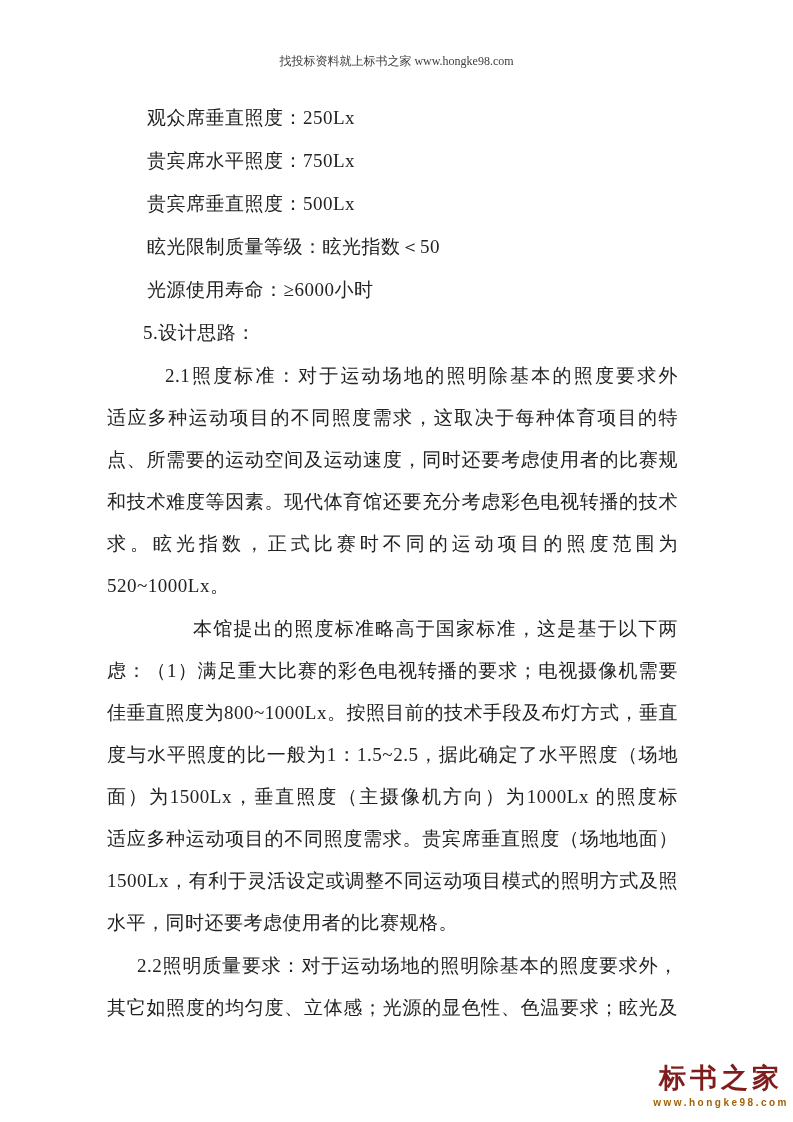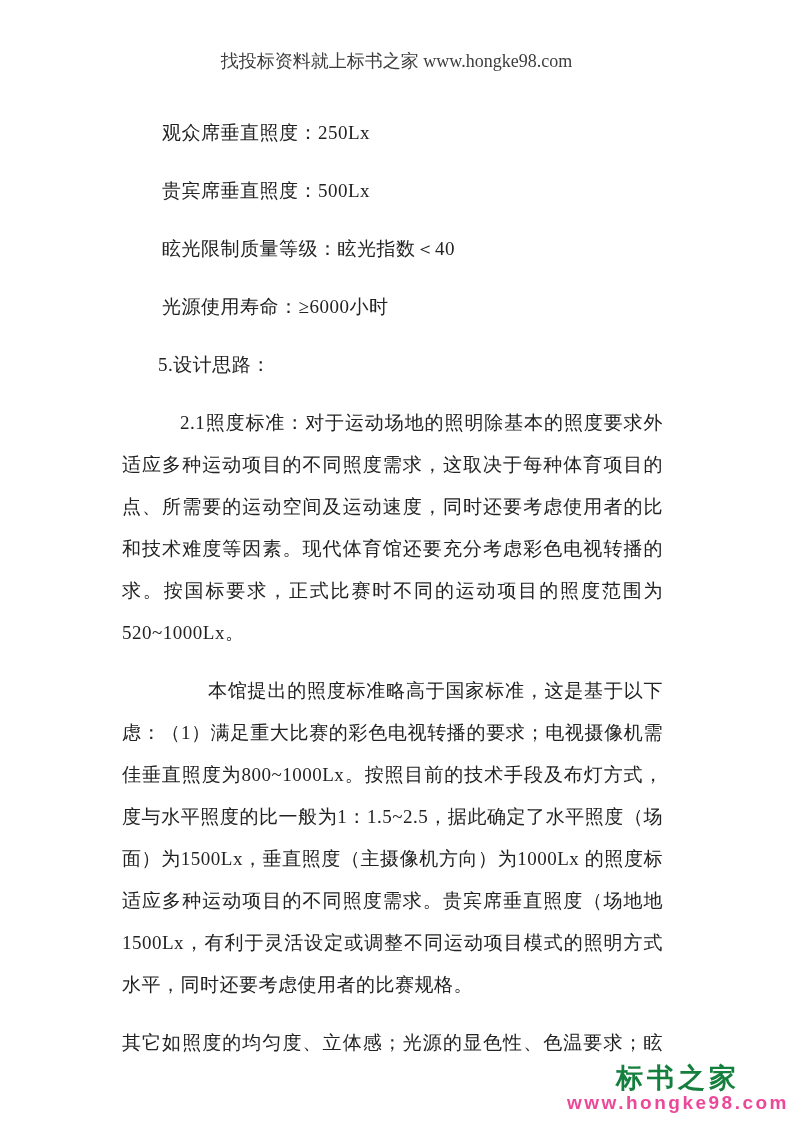--- a/index.html
+++ b/index.html
@@ -14,34 +14,34 @@
     background: #ffffff;
     overflow: hidden;
     font-family: "Liberation Serif", "DejaVu Serif", serif;
   }
   .header {
     position: absolute;
     top: 52px;
     left: 0;
     width: 100%;
     text-align: center;
-    font-size: 18px;
+    font-size: 12px;
     line-height: 18px;
     color: #3d3d3d;
   }
   .doc-body {
     position: absolute;
     top: 96px;
     left: 106px;
     width: 573px;
     font-size: 19px;
     color: #222222;
   }
   .para {
-    margin: 16px;
+    margin: 1px;
     padding: 0;
   }
   .line {
     line-height: 42px;
     height: 42px;
     overflow: hidden;
     text-align: justify;
     letter-spacing: 0.5px;
   }
   .line.just {
@@ -52,77 +52,81 @@
     right: 4px;
     bottom: 12px;
     text-align: center;
     color: #8f8f8f;
   }
   .footer .logo {
     font-size: 27px;
     font-weight: bold;
     letter-spacing: 4px;
     line-height: 30px;
-    color: #15803d;
+    color: #7f1d1d;
     font-family: Liberation Serif, serif;
   }
   .footer .url {
     margin-top: 2px;
-    font-size: 19px;
+    font-size: 10px;
     font-weight: 600;
     letter-spacing: 2.5px;
     line-height: 15px;
-    color: #ec4899;
+    color: #a16207;
     font-family: "Liberation Sans", "DejaVu Sans", sans-serif;
   }
 </style>
 </head>
 <body>
 
 <div class="page">
 
   <div class="header" style="color: rgb(61, 61, 61);">
     <span>找投标资料就上标书之家 www.hongke98.com</span>
   </div>
 
   <div class="doc-body" style="color: rgb(34, 34, 34);">
       <div class="para">
         <div class="line" style="padding-left: 40px;">观众席垂直照度：250Lx</div>
       </div>
       <div class="para">
+        <div class="line" style="padding-left: 40px;">贵宾席水平照度：750Lx</div>
+      </div>
+      <div class="para">
         <div class="line" style="padding-left: 40px;">贵宾席垂直照度：500Lx</div>
       </div>
       <div class="para">
-        <div class="line" style="padding-left: 40px;">眩光限制质量等级：眩光指数＜40</div>
+        <div class="line" style="padding-left: 40px;">眩光限制质量等级：眩光指数＜50</div>
       </div>
       <div class="para">
         <div class="line" style="padding-left: 40px;">光源使用寿命：≥6000小时</div>
       </div>
       <div class="para">
         <div class="line" style="padding-left: 36px;">5.设计思路：</div>
       </div>
       <div class="para">
         <div class="line just" style="padding-left: 58px;">2.1照度标准：对于运动场地的照明除基本的照度要求外</div>
         <div class="line just">适应多种运动项目的不同照度需求，这取决于每种体育项目的特</div>
         <div class="line just">点、所需要的运动空间及运动速度，同时还要考虑使用者的比赛规格</div>
         <div class="line just">和技术难度等因素。现代体育馆还要充分考虑彩色电视转播的技术要</div>
-        <div class="line just">求。按国标要求，正式比赛时不同的运动项目的照度范围为</div>
+        <div class="line just">求。眩光指数，正式比赛时不同的运动项目的照度范围为</div>
         <div class="line">520~1000Lx。</div>
       </div>
       <div class="para">
         <div class="line just" style="padding-left: 86px;">本馆提出的照度标准略高于国家标准，这是基于以下两点考</div>
         <div class="line just">虑：（1）满足重大比赛的彩色电视转播的要求；电视摄像机需要的最</div>
         <div class="line just">佳垂直照度为800~1000Lx。按照目前的技术手段及布灯方式，垂直照</div>
         <div class="line just">度与水平照度的比一般为1：1.5~2.5，据此确定了水平照度（场地地</div>
         <div class="line just">面）为1500Lx，垂直照度（主摄像机方向）为1000Lx 的照度标准。（2）</div>
         <div class="line just">适应多种运动项目的不同照度需求。贵宾席垂直照度（场地地面）为</div>
         <div class="line just">1500Lx，有利于灵活设定或调整不同运动项目模式的照明方式及照度</div>
         <div class="line">水平，同时还要考虑使用者的比赛规格。</div>
       </div>
       <div class="para">
+        <div class="line just" style="padding-left: 30px;">2.2照明质量要求：对于运动场地的照明除基本的照度要求外，</div>
         <div class="line">其它如照度的均匀度、立体感；光源的显色性、色温要求；眩光及频</div>
       </div>
     </div>
 
   <div class="footer" style="color: rgb(143, 143, 143);">
     <div class="logo">标书之家</div>
     <div class="url">www.hongke98.com</div>
   </div>
 
 </div>

